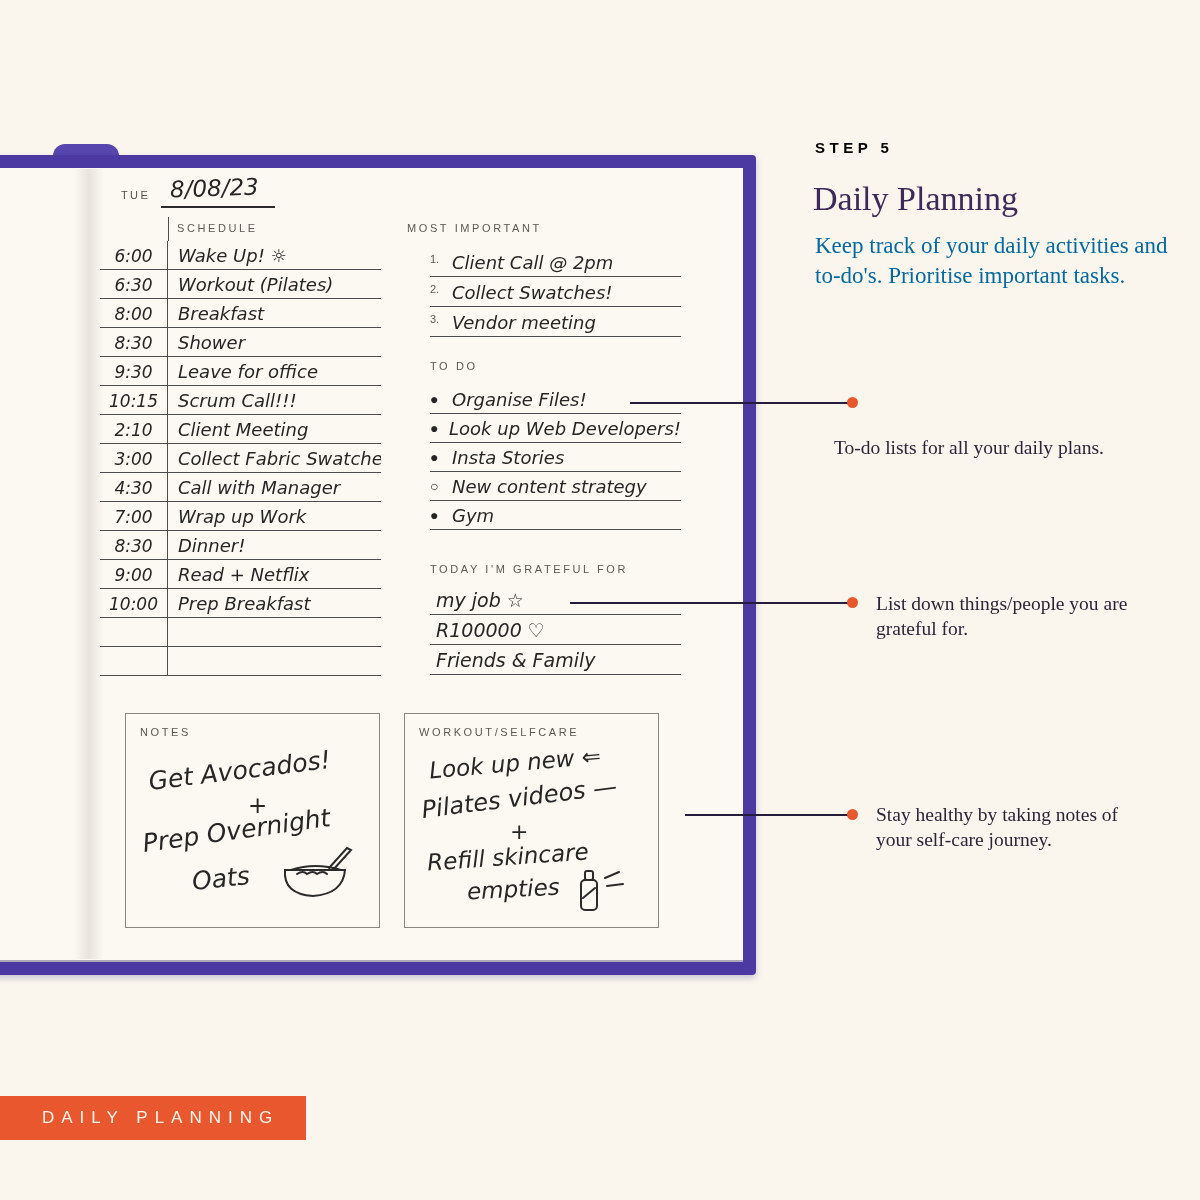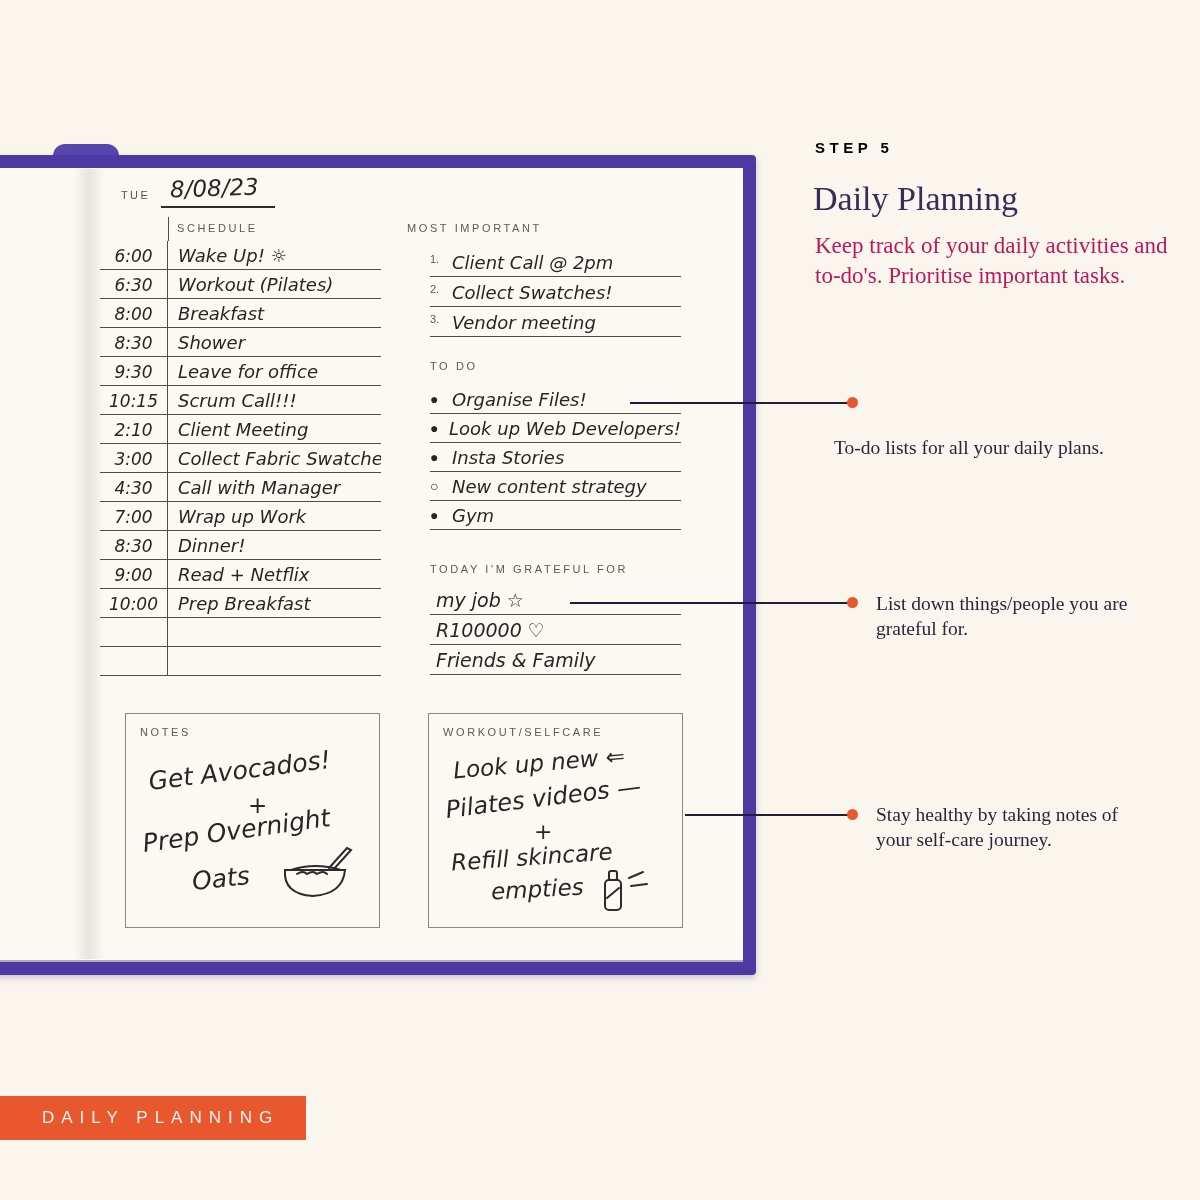--- a/index.html
+++ b/index.html
@@ -71,39 +71,39 @@
 
   .gr-label { left:430px; top:563px; }
   .gr-table { left:430px; top:585px; width:251px; }
   .gr-row { height:30px; border-bottom:1px solid #4d4d4d; font-size:19px; line-height:30px; padding-left:6px; }
 
   
   .note-box {
     position:absolute; border:1.5px solid #8a8680; background:transparent;
   }
   .notes-box  { left:125px; top:713px; width:255px; height:215px; }
-  .workout-box{ left:428px; top:713px; width:255px; height:215px; }
+  .workout-box{ left:404px; top:713px; width:255px; height:215px; }
   .box-label { position:absolute; left:14px; top:12px; }
   .doodle { position:absolute; }
   .doodle svg { display:block; }
 
   
   .conn { position:absolute; height:1.5px; background:#241c3a; }
   .dot  { position:absolute; width:11px; height:11px; border-radius:50%; background:#E8572E; }
   .annotation {
     position:absolute; width:285px;
     font-family:"Liberation Serif", serif;
     font-size:19.5px; line-height:25px; color:#2d2438;
   }
 
   
   .step    { left:815px; top:139px; font-size:15px; letter-spacing:4.5px; color:#000000; font-weight:600; }
   .title   { left:813px; top:180px; font-family:"Liberation Serif", serif; font-size:34px; color:#3E2A5A; }
   .desc    { left:815px; top:231px; width:372px; font-family:"Liberation Serif", serif;
-             font-size:23px; line-height:30px; color:#be185d; }
+             font-size:23px; line-height:30px; color:#0369a1; }
 
   
   .banner {
     position:absolute; left:0; top:1096px; width:306px; height:44px;
     background:#E8572E; display:flex; align-items:center; padding-left:42px;
   }
   .banner span { color:#FDF6EE; font-size:17px; letter-spacing:7px; }
 </style>
 </head>
 <body>

